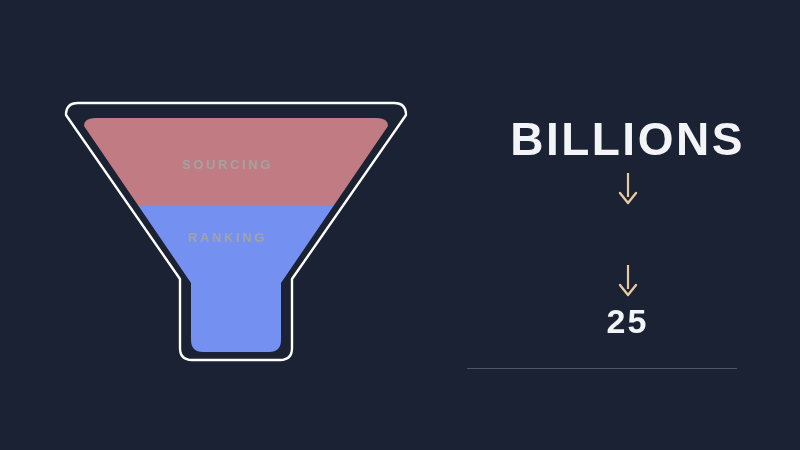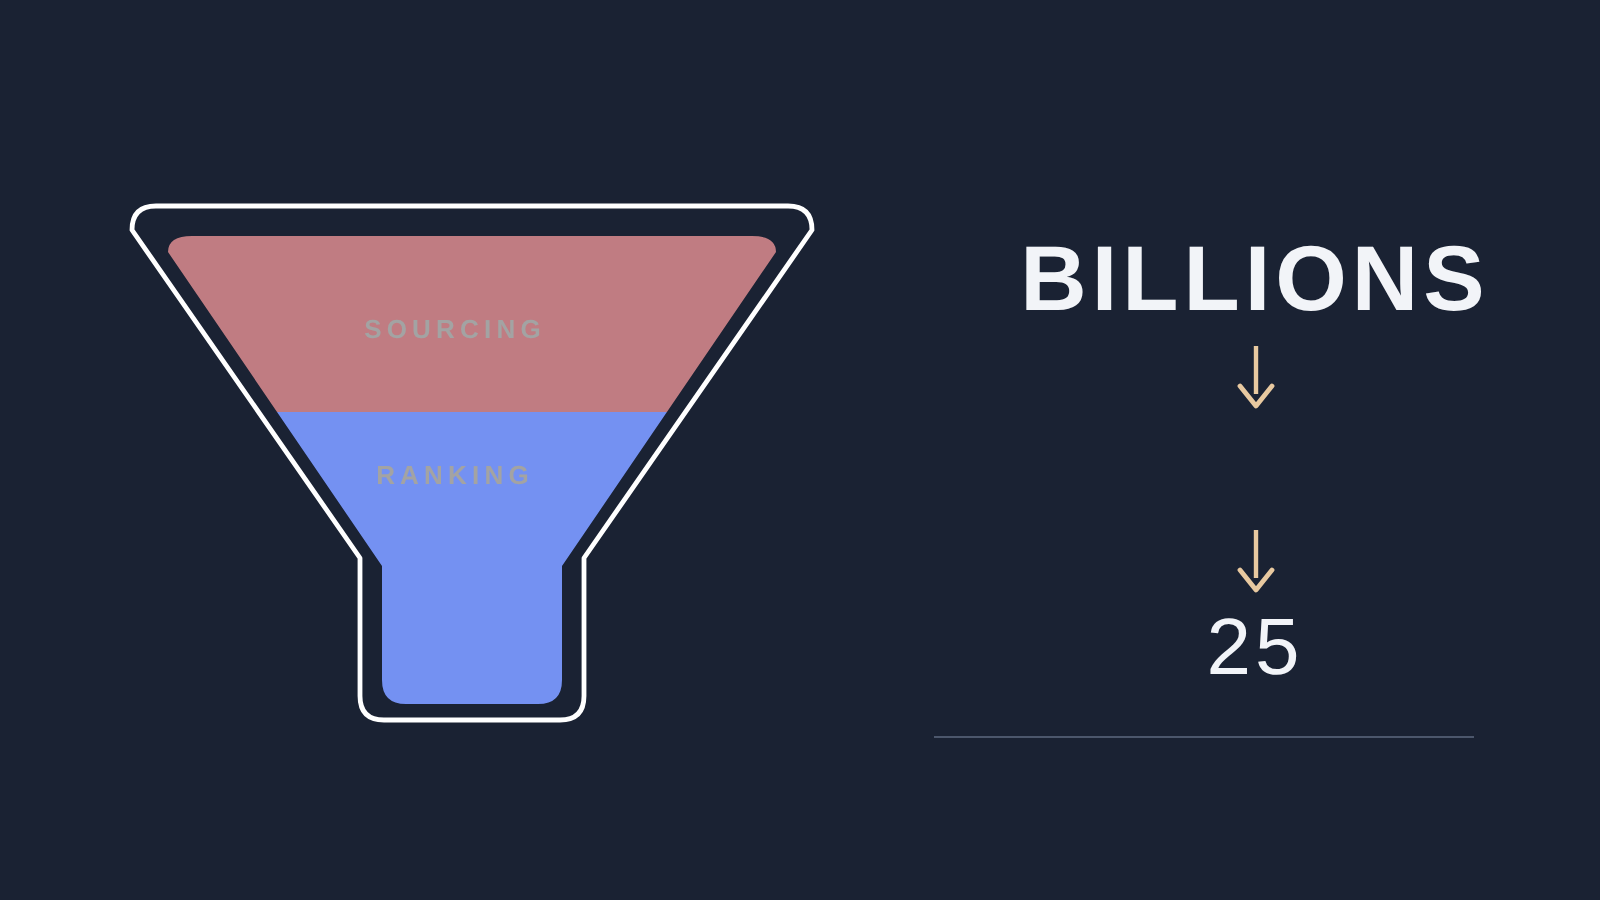--- a/index.html
+++ b/index.html
@@ -68,22 +68,22 @@
     letter-spacing: 2.5px;
   }
   .metric-500 {
     top: 196px;
     font-size: 42px;
     font-weight: bold;
     letter-spacing: 2px;
   }
   .metric-25 {
     top: 290px;
-    font-size: 40px;
-    font-weight: normal;
+    font-size: 34px;
+    font-weight: bold;
     letter-spacing: 2px;
   }
   .arrow {
     position: absolute;
     left: 0;
     width: 100%;
     text-align: center;
     line-height: 0;
   }
   .arrow-1 { top: 160px; }

